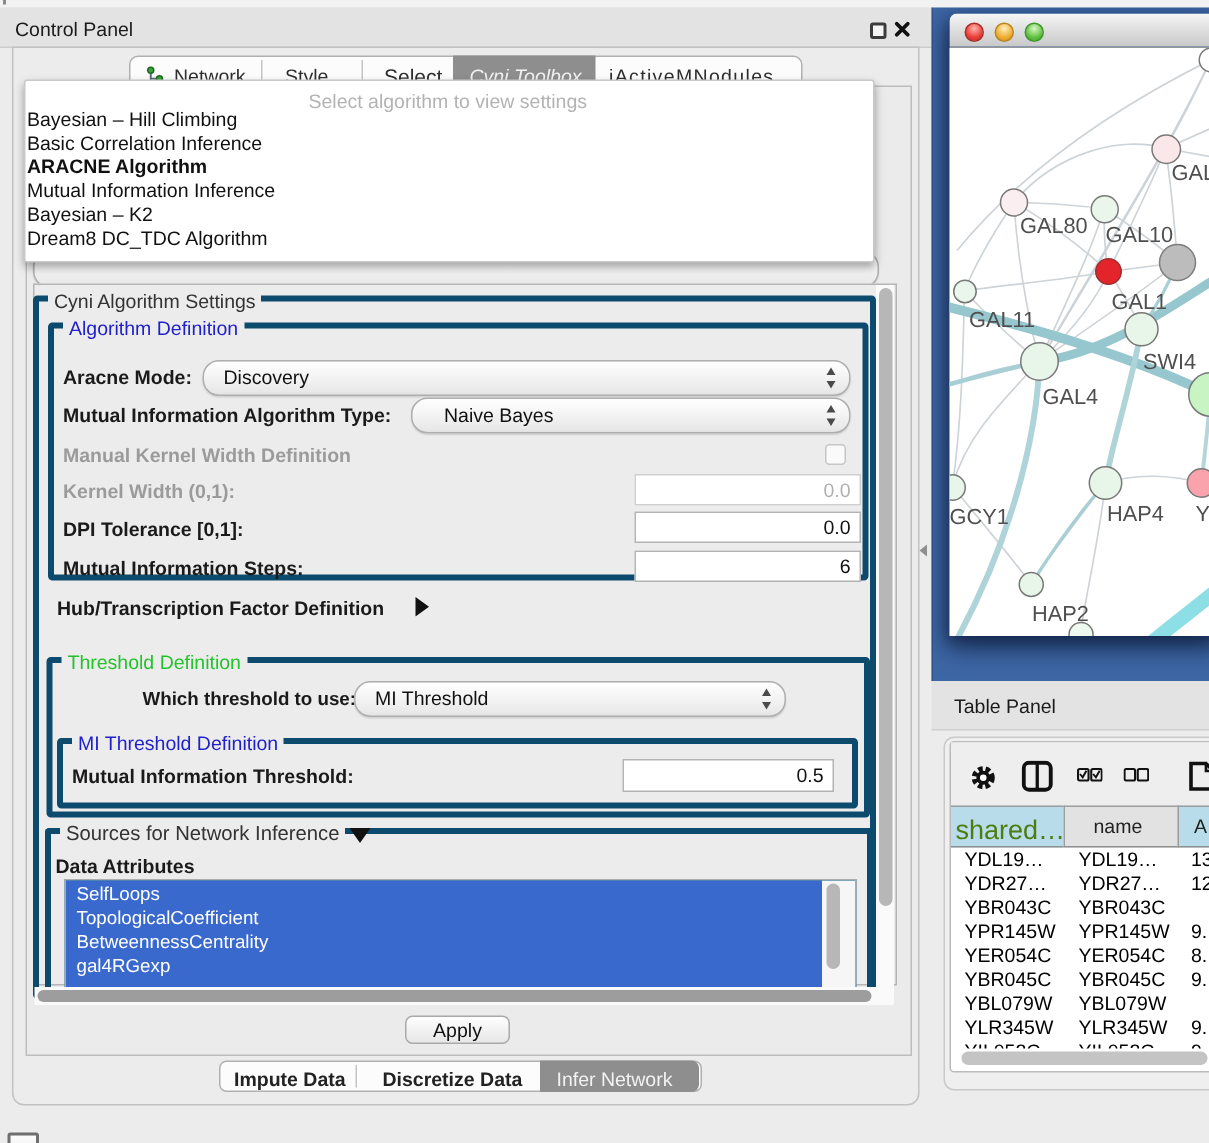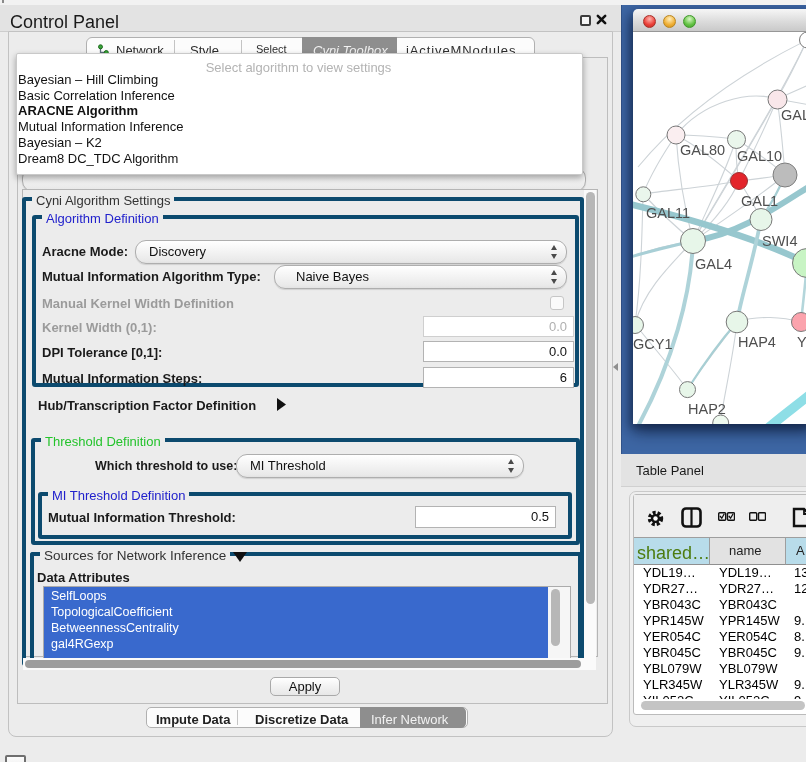--- a/index.html
+++ b/index.html
@@ -31,21 +31,21 @@
 </style>
 </head>
 <body>
 
 <div class="abs" style="left:0;top:0;width:806px;height:5px;background:#f2f2f2;"></div>
 <div class="abs" style="left:2px;top:0;width:2px;height:3px;background:#8a8a8a;"></div>
 
 <div class="abs" id="cp" style="left:0;top:5px;width:621px;height:757px;background:#ececec;">
 
   <div class="abs" style="left:0;top:0;width:621px;height:26px;background:#e3e3e3;border-bottom:1px solid #cdcdcd;"></div>
-  <div class="lbl" style="left:10px;top:7px;font-size:18px;color:#1a1a1a;">Control Panel</div>
+  <div class="lbl" style="left:10px;top:7px;font-size:13px;color:#1a1a1a;">Control Panel</div>
   <div class="abs" style="left:580px;top:10px;width:7px;height:7px;border:2px solid #3c3c3c;border-radius:2px;background:#f5f5f5;"></div>
   <svg class="abs" style="left:596px;top:9px;" width="11" height="11" viewBox="0 0 12 12">
     <path d="M2 2 L10 10 M10 2 L2 10" stroke="#111" stroke-width="2.8" stroke-linecap="round"></path>
   </svg>
 
   <div class="abs" style="left:8px;top:26px;width:603px;height:704px;background:#ececec;border:1px solid #c2c2c2;border-radius:0 0 8px 8px;"></div>
 
   <div class="abs" style="left:17px;top:52px;width:589px;height:645px;background:#ebebeb;border:1px solid #bdbdbd;"></div>
 
   <div class="combo" style="left:22px;top:162px;width:562px;height:23px;"></div>
@@ -137,21 +137,21 @@
     <div class="abs" style="left:174px;top:35px;width:1px;height:16px;background:#c4c4c4;"></div>
     <div class="abs" style="left:241px;top:35px;width:1px;height:16px;background:#c4c4c4;"></div>
     <svg class="abs" style="left:98px;top:39px;" width="12" height="15" viewBox="0 0 12 15">
       <path d="M2.5 3 L2.5 13.5 L7 13.5 M2.5 8.5 L7 8.5" stroke="#5a6b7a" stroke-width="1.3" fill="none"></path>
       <circle cx="2.5" cy="2.8" r="2" fill="#3aa43a" stroke="#1d6b1d" stroke-width="1"></circle>
       <circle cx="8.3" cy="8.5" r="2" fill="#3aa43a" stroke="#1d6b1d" stroke-width="1"></circle>
       <circle cx="8.3" cy="13.5" r="1.8" fill="#3aa43a" stroke="#1d6b1d" stroke-width="1"></circle>
     </svg>
     <div class="lbl" style="left:116px;top:38px;font-size:13px;color:#2e2e2e;">Network</div>
     <div class="lbl" style="left:190px;top:38px;font-size:13px;color:#2e2e2e;">Style</div>
-    <div class="lbl" style="left:256px;top:38px;font-size:11px;color:#2e2e2e;">Select</div>
+    <div class="lbl" style="left:256px;top:38px;font-size:14px;color:#2e2e2e;">Select</div>
     <div class="lbl" style="left:313px;top:38px;font-size:13px;color:#f2f2f2;font-style:italic;">Cyni Toolbox</div>
     <div class="lbl" style="left:406px;top:38px;font-size:13px;letter-spacing:0.9px;color:#2e2e2e;">jActiveMNodules</div>
   </div>
   <div id="popup">
     <div class="abs" style="left:16px;top:48px;width:565px;height:120px;background:#fff;border:1px solid #c9c9c9;
          border-radius:2px;box-shadow:0 3px 6px rgba(0,0,0,0.35);"></div>
     <div class="abs" style="left:16px;top:55px;width:565px;text-align:center;font-size:13px;color:#b3b3b3;">Select algorithm to view settings</div>
     <div class="lbl" style="left:18px;top:67px;font-size:13px;color:#111;line-height:15.7px;">
       Bayesian – Hill Climbing<br>
       Basic Correlation Inference<br>

